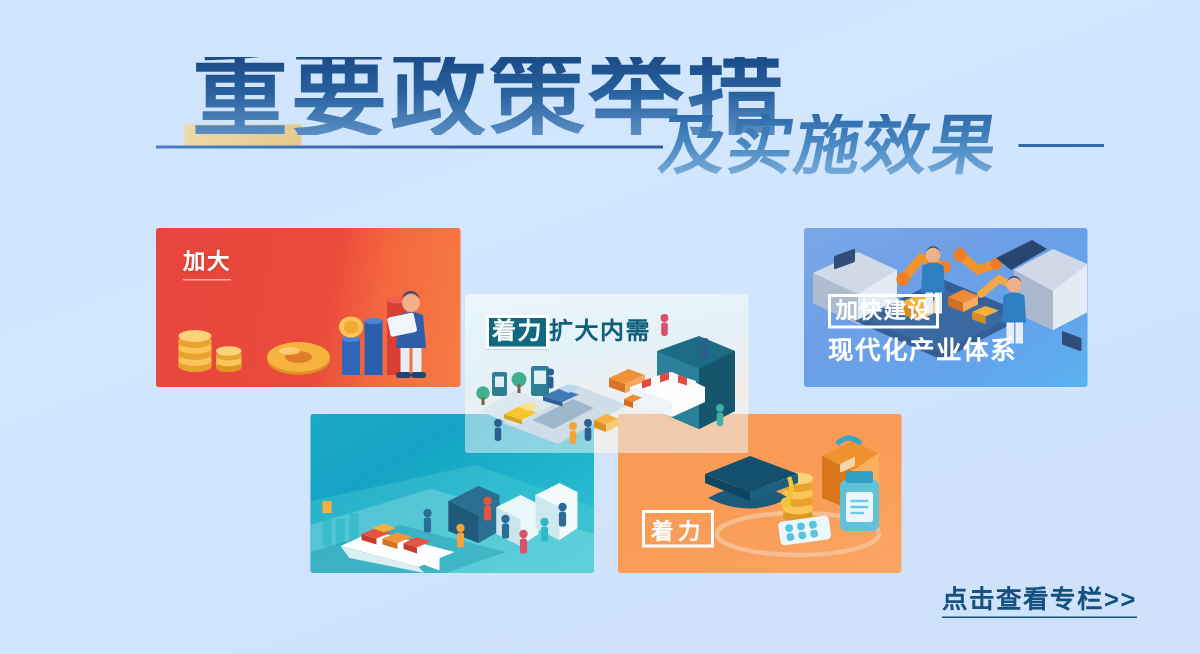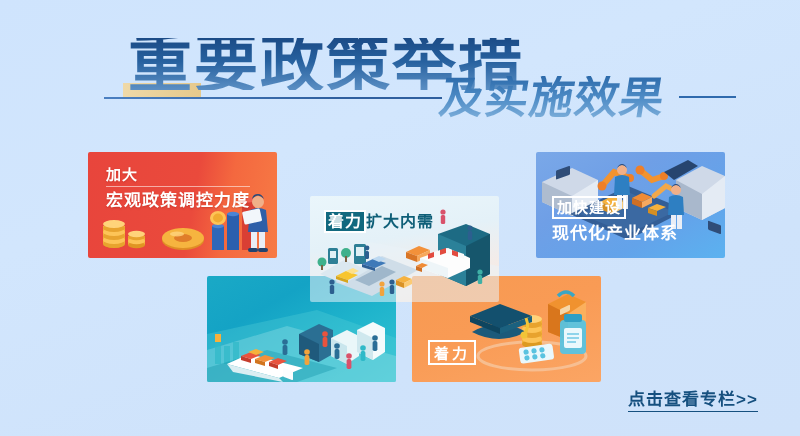--- a/index.html
+++ b/index.html
@@ -48,22 +48,22 @@
     white-space:nowrap;
   }
 
   
   .card{position:absolute;overflow:hidden;border-radius:2px;cursor:pointer;}
   .card .cap{position:absolute;z-index:6;white-space:nowrap;}
   .cap-l1{font-size:15px;font-weight:700;line-height:19px;letter-spacing:1px;}
   .cap-l2{font-size:17px;font-weight:700;line-height:21px;letter-spacing:1px;}
 
   
-  #card1{left:88px;top:152px;width:189px;height:106px;
-    background:linear-gradient(100deg,#e8453c 0%,#ea4a3c 55%,#f4683f 72%,#f77b45 100%);}
+  #card1{left:104px;top:152px;width:189px;height:106px;
+    background:linear-gradient(100deg,#e8453c 0%,#ea4a3c 55%,#f4683f 72%,#f77b45 100%);padding-left:14px;}
   #card1 .cap{left:18px;top:13px;color:#fff;text-shadow:0 1px 2px rgba(150,20,10,.35);}
   
   #card2{left:310px;top:152px;width:189px;height:106px;
     background:linear-gradient(170deg,#eaf6fb 0%,#e4f1f8 40%,#f6ebe6 75%,#f7e7df 100%);margin-top:44px;}
   
   #card3{left:536px;top:152px;width:189px;height:106px;
     background:linear-gradient(150deg,#7aa8e8 0%,#6f9fe6 35%,#63a3ea 70%,#5bb2f0 100%);}
   #card3 .cap{left:16px;bottom:14px;color:#fff;}
   
   #card4{left:207px;top:276px;width:189px;height:106px;
@@ -163,21 +163,20 @@
         <rect x="163" y="80" width="6" height="18" fill="#e9eef6"></rect>
         <rect x="171" y="80" width="6" height="18" fill="#e9eef6"></rect>
         <rect x="160" y="96" width="10" height="4" rx="2" fill="#23446f"></rect>
         <rect x="170" y="96" width="10" height="4" rx="2" fill="#23446f"></rect>
         <rect x="155" y="58" width="18" height="13" rx="1.5" fill="#f2f6fb" transform="rotate(-12 164 64)"></rect>
       </g>
     </svg>
     <div class="cap">
       <div class="cap-l1">加大</div>
       <div class="cap-line"></div>
-      <div class="cap-l2">宏观政策调控力度</div>
     </div>
   </div>
 
   <div class="card" id="card2">
     <svg class="ill" style="left:0;top:0;" width="189" height="106" viewBox="0 0 189 106">
 
       <path d="M0 70 L60 46 L189 70 L189 106 L0 106z" fill="#e9f2f7" opacity=".55"></path>
 
       <path d="M25 86 L72 60 L108 74 L62 100z" fill="#cfdde8"></path>
       <path d="M45 84 L72 70 L86 76 L59 90z" fill="#7f9fb7" opacity=".6"></path>

